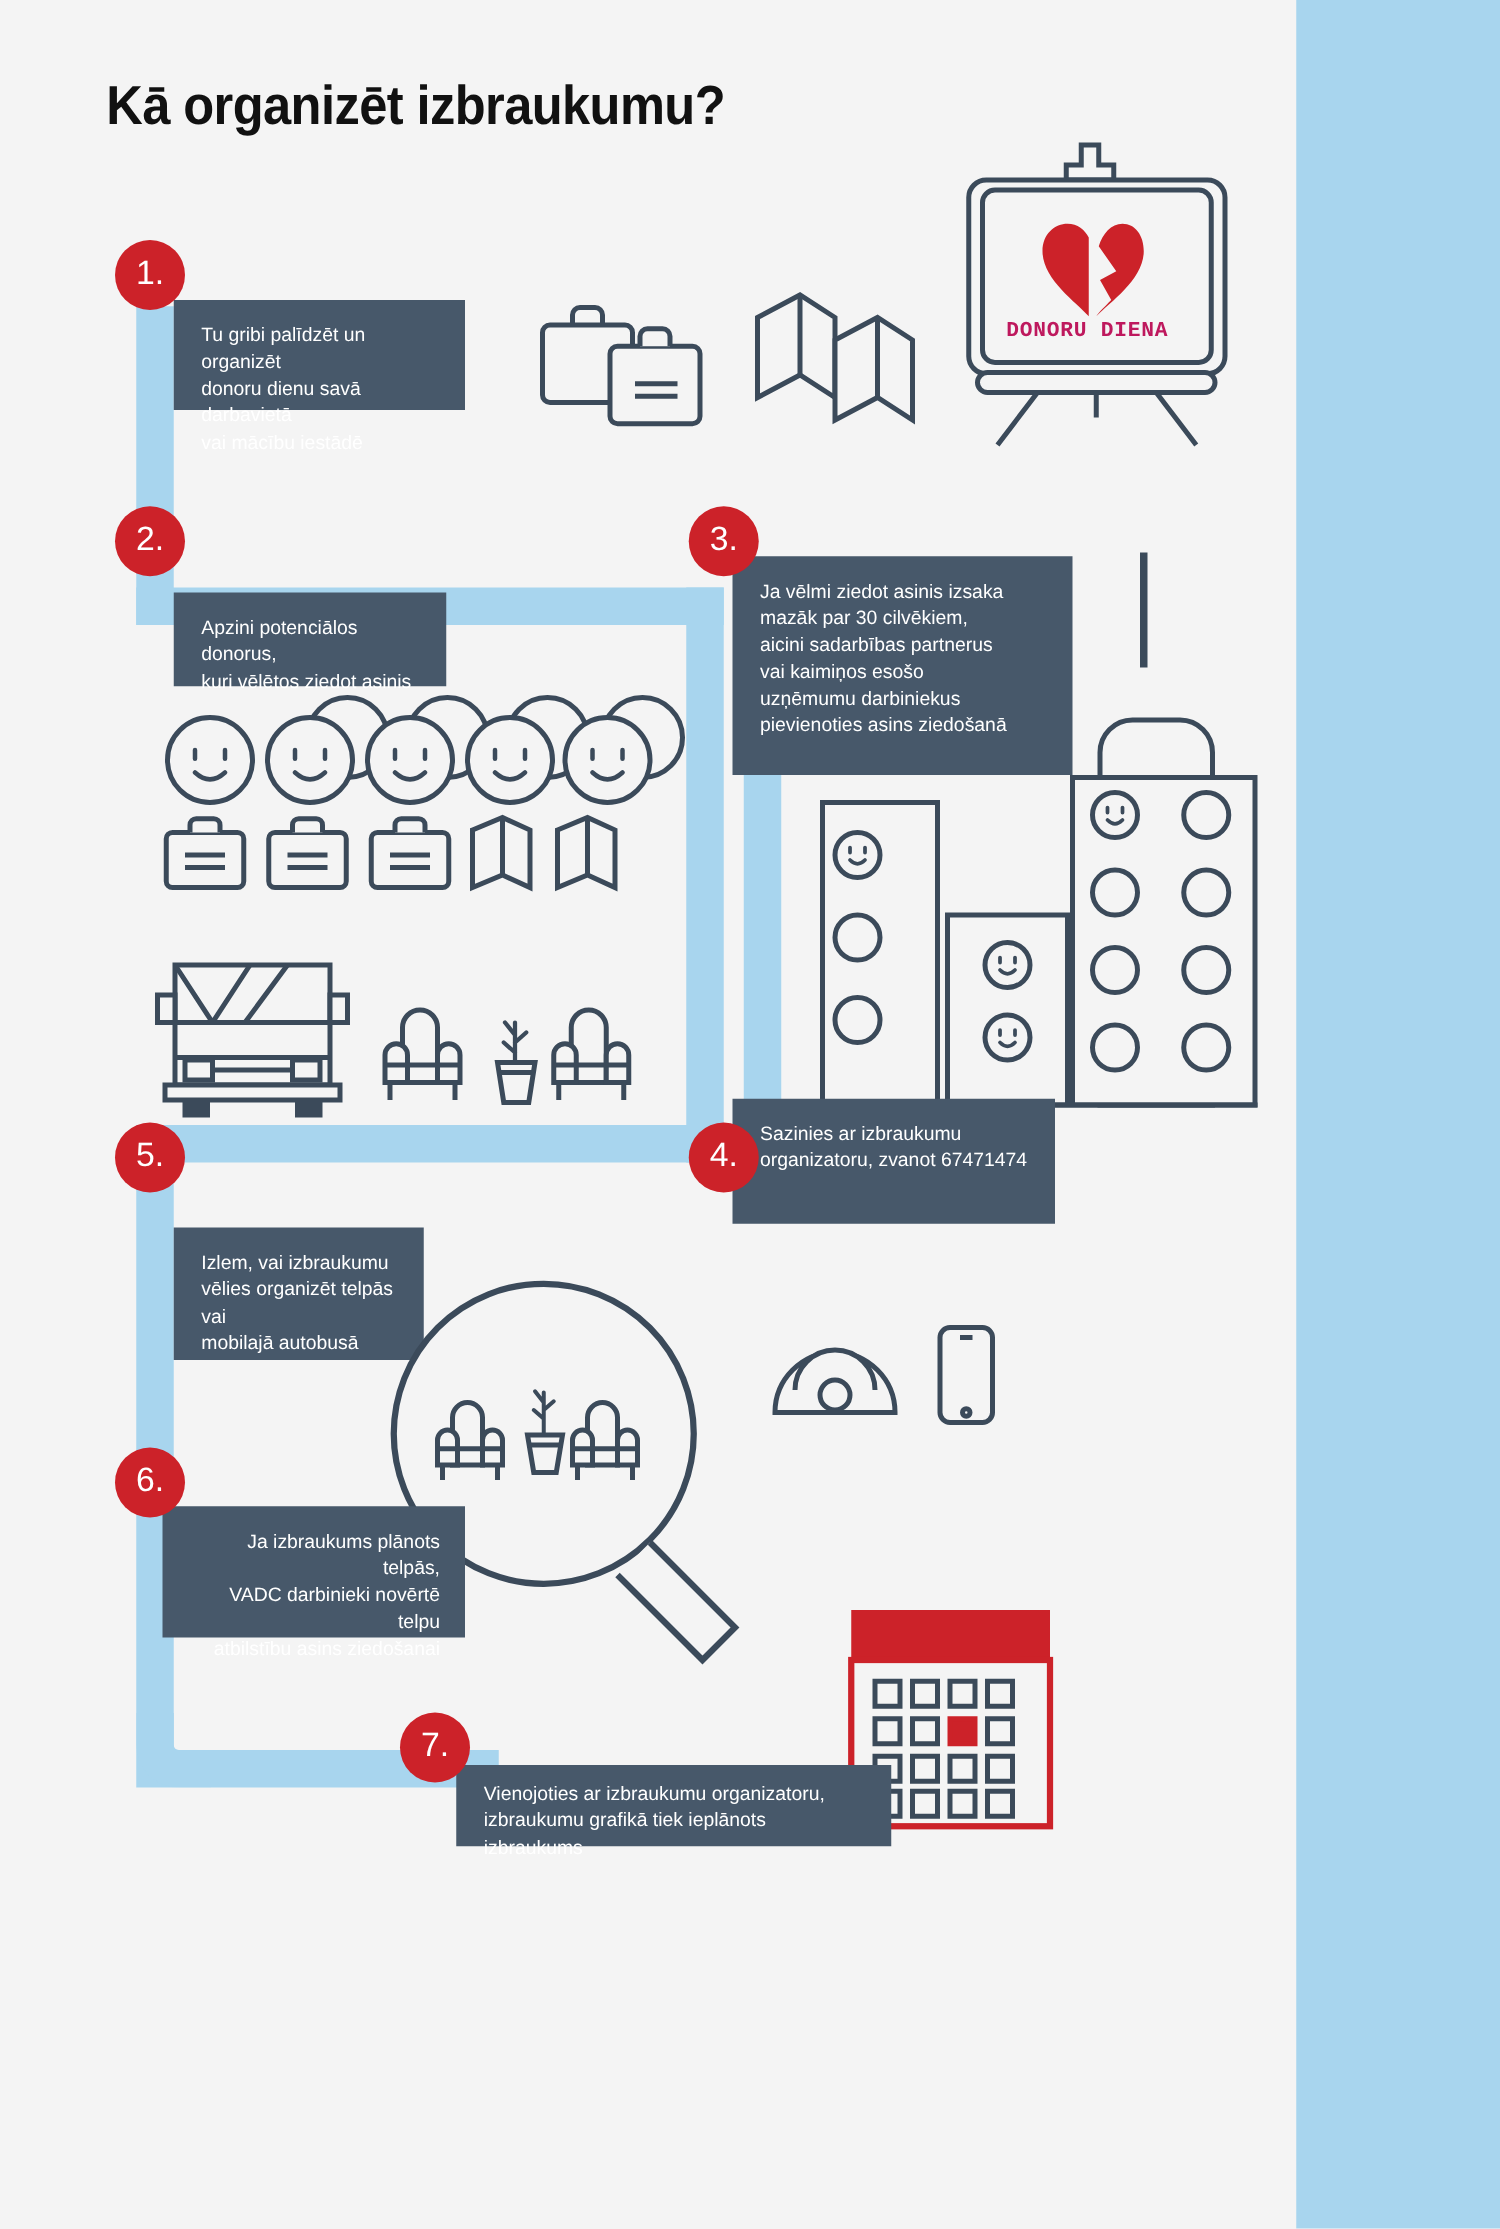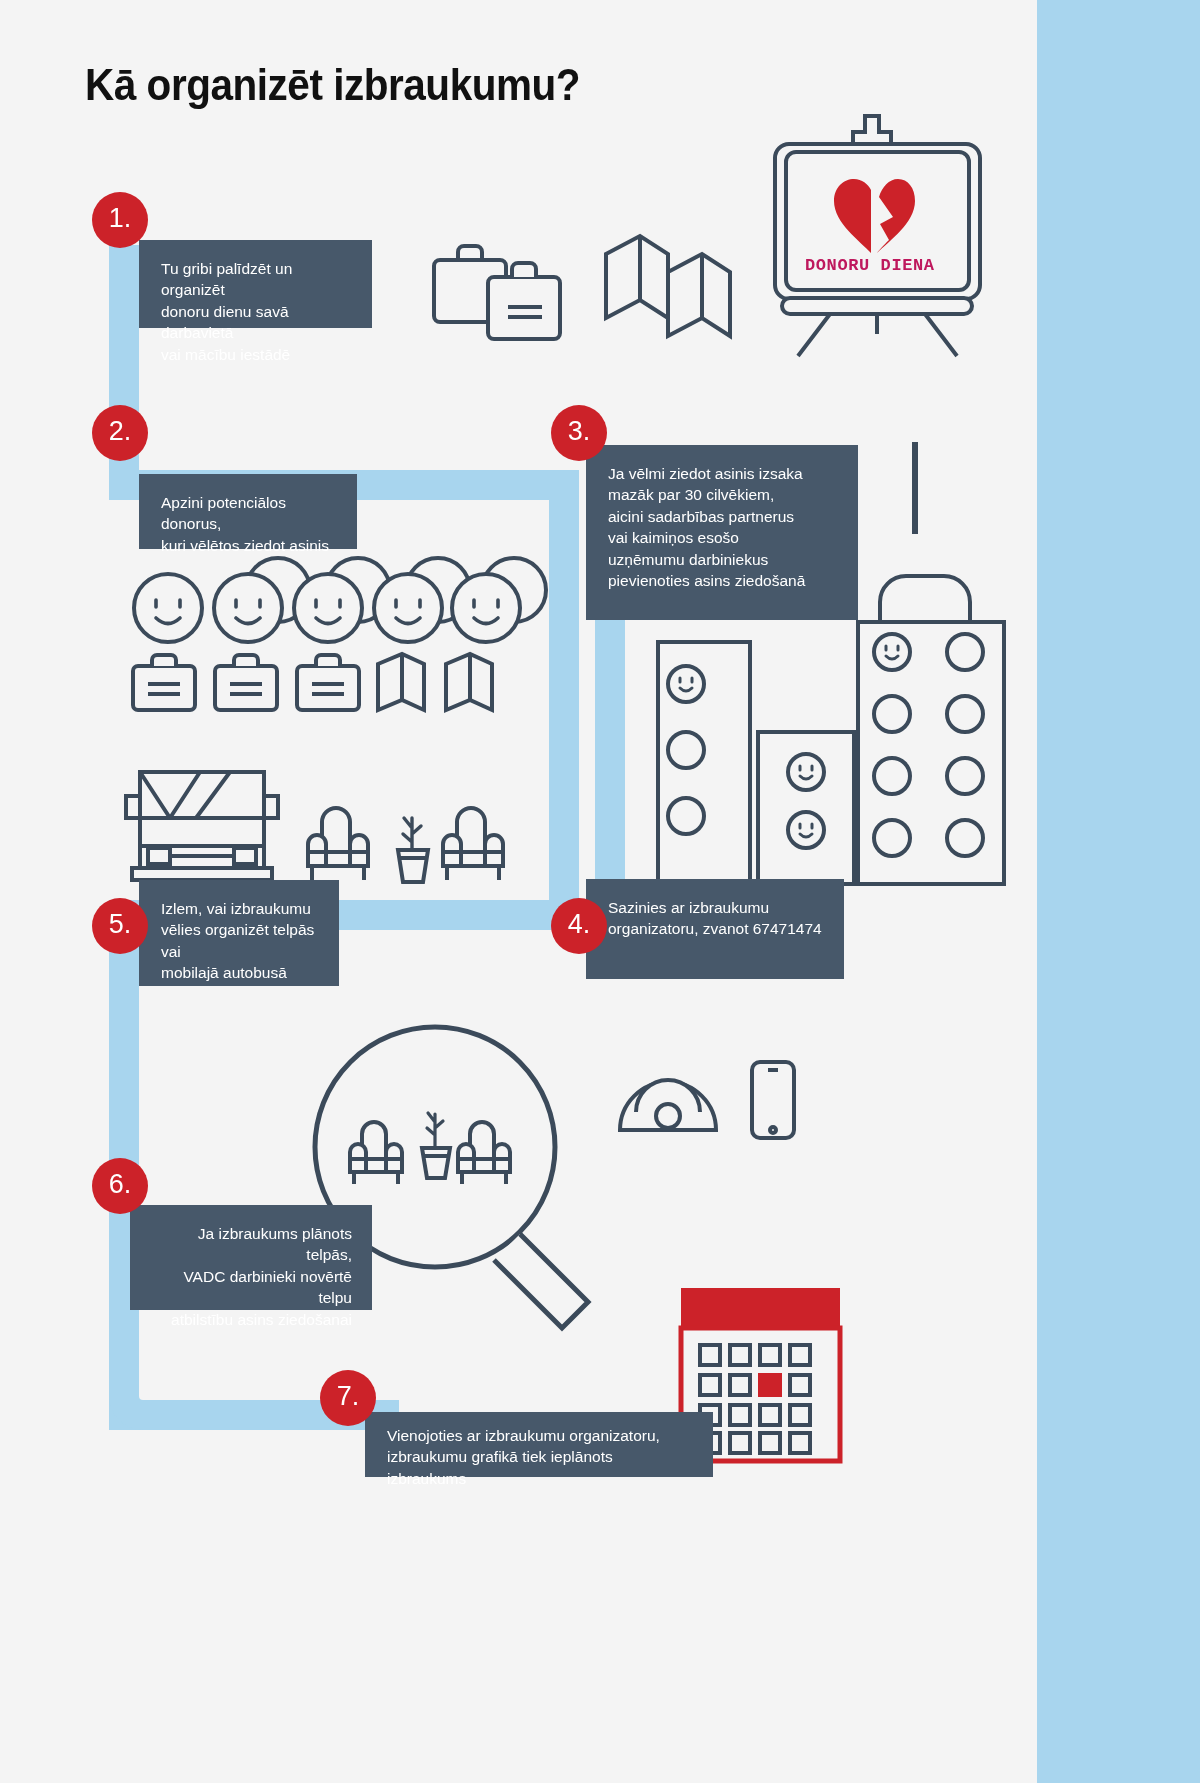--- a/index.html
+++ b/index.html
@@ -298,21 +298,21 @@
 
       <path d="M157 22a14 14 0 0128 0v44h-28z" fill="#f4f4f4"></path>
       <path d="M143 44a9 9 0 0118 0v22h-18z" fill="#f4f4f4"></path>
       <path d="M185 44a9 9 0 0118 0v22h-18z" fill="#f4f4f4"></path>
       <path d="M143 52h60"></path>
       <path d="M147 66v14M199 66v14"></path>
     </svg>
   </div>
 
   <div class="badge" style="left:62px; top:898px;">5.</div>
-  <div class="stepbox" style="left:109px; top:880px; width:200px; height:106px;">Izlem, vai izbraukumu
+  <div class="stepbox" style="left:109px; top:982px; width:200px; height:106px;">Izlem, vai izbraukumu
 vēlies organizēt telpās vai
 mobilajā autobusā</div>
 
   <div class="badge" style="left:521px; top:898px;">4.</div>
   <div class="stepbox" style="left:556px; top:879px; width:258px; height:100px;">Sazinies ar izbraukumu
 organizatoru, zvanot 67471474</div>
 
   <div class="art" style="left:280px; top:1022px;">
     <svg width="300" height="320" viewBox="0 0 300 320" fill="none" stroke="#3b4a5a" stroke-width="5">
       <circle cx="125" cy="125" r="120" fill="#f4f4f4"></circle>

